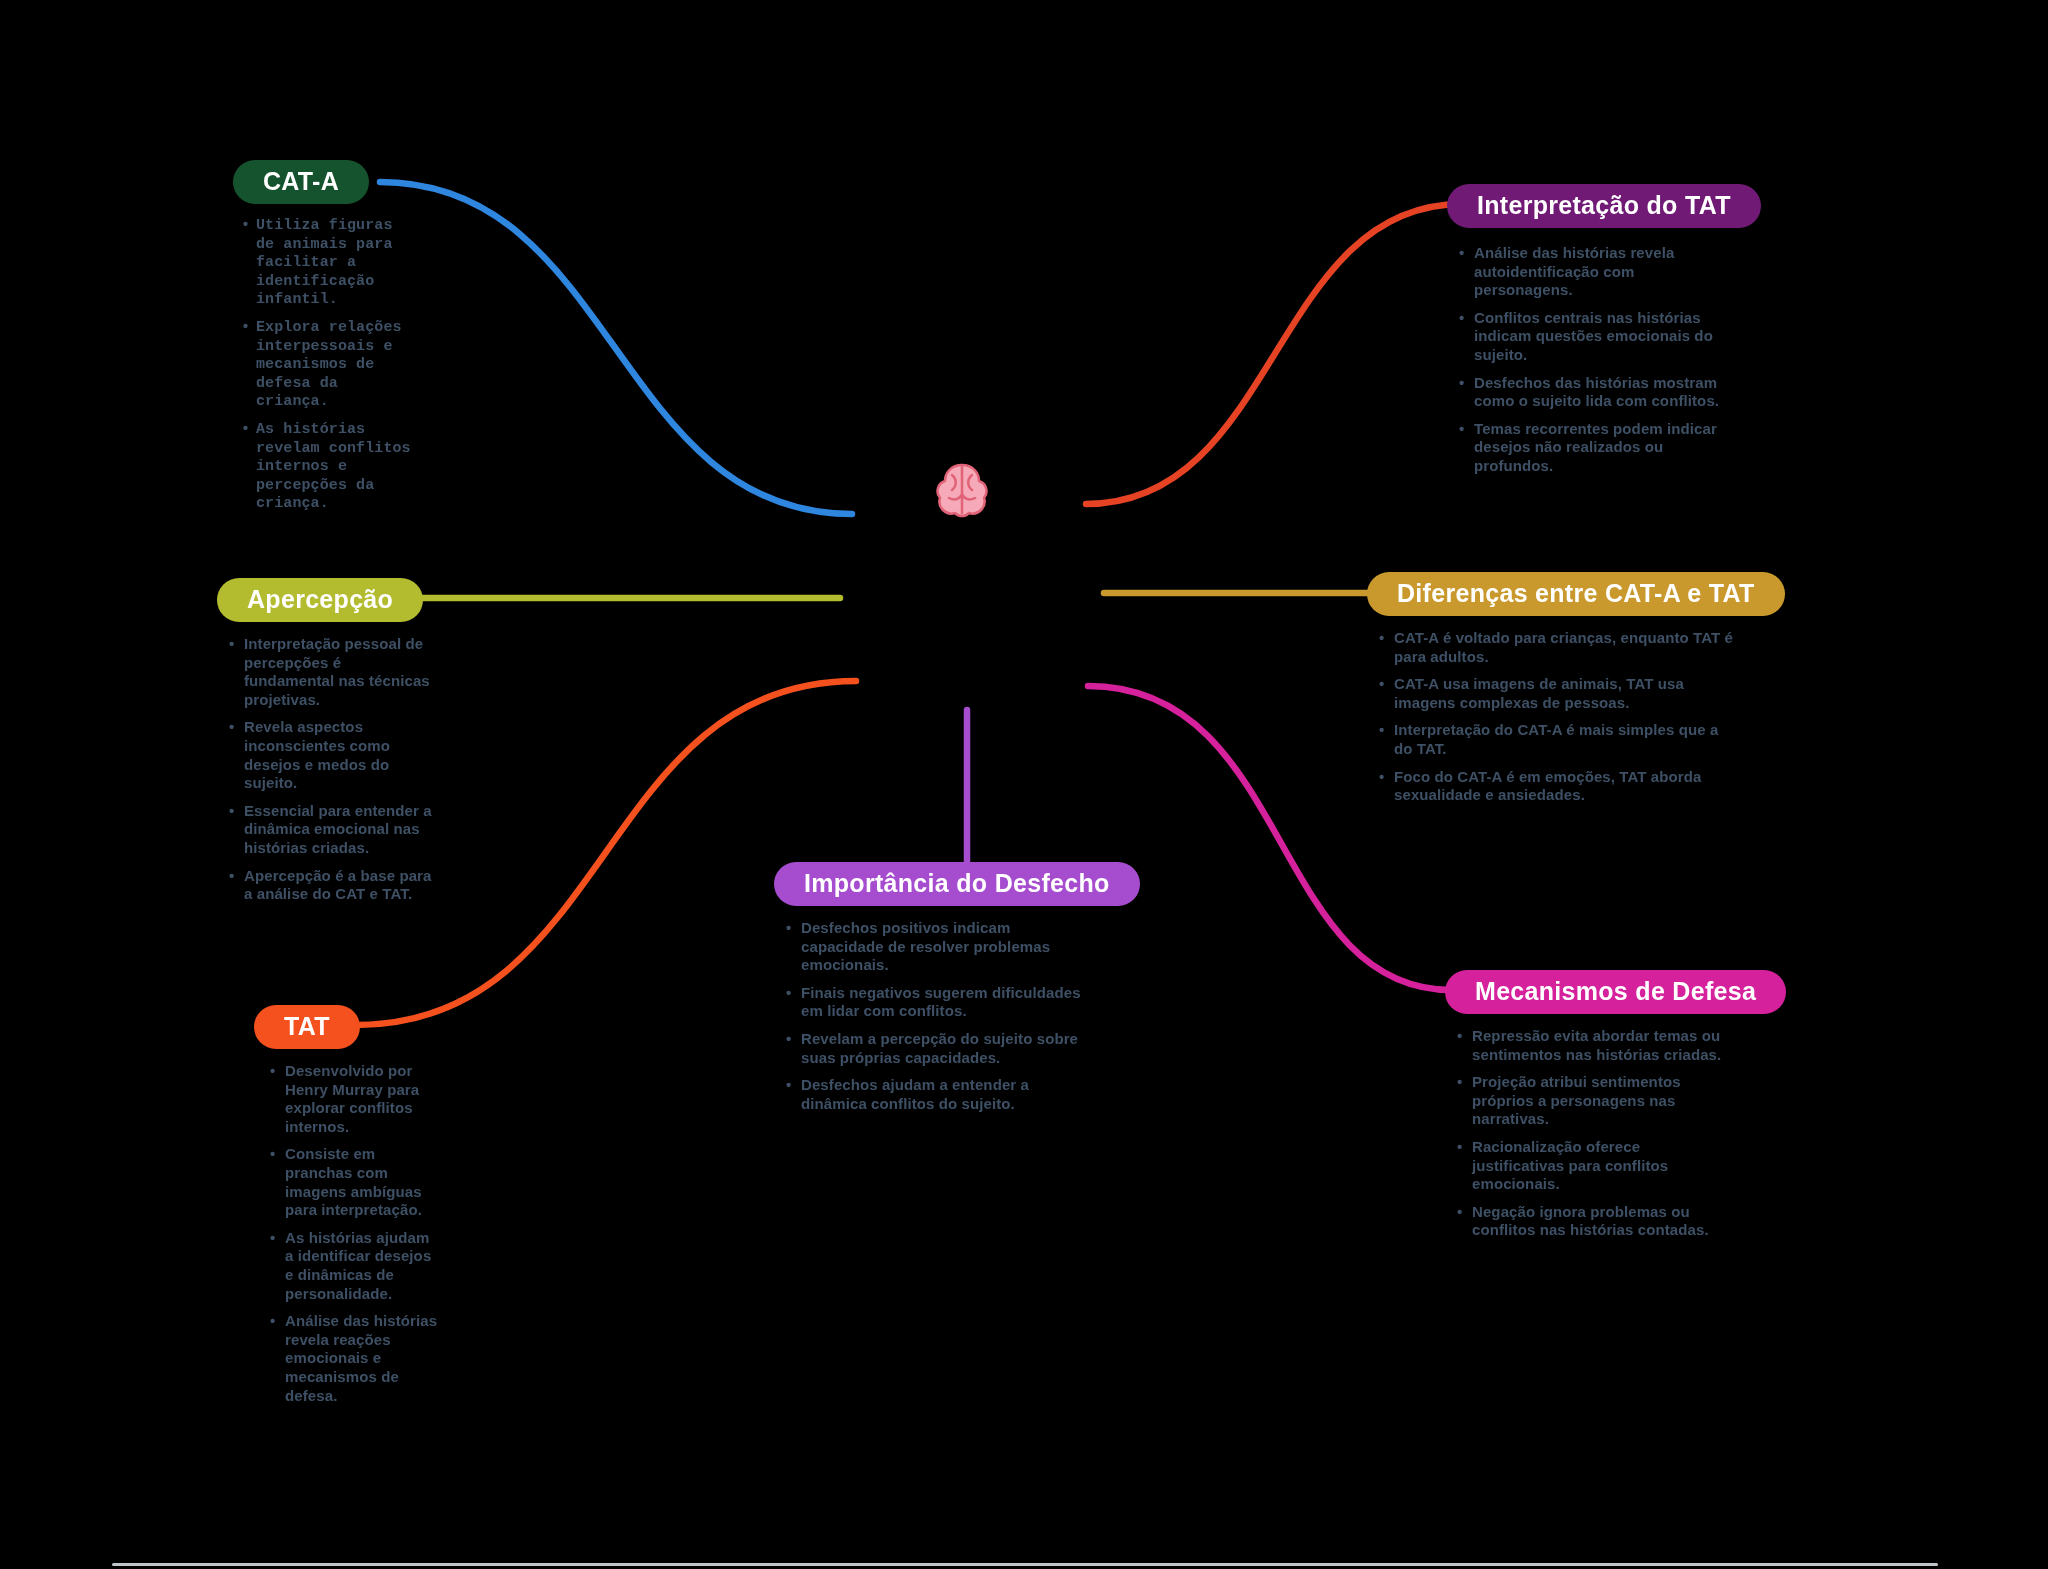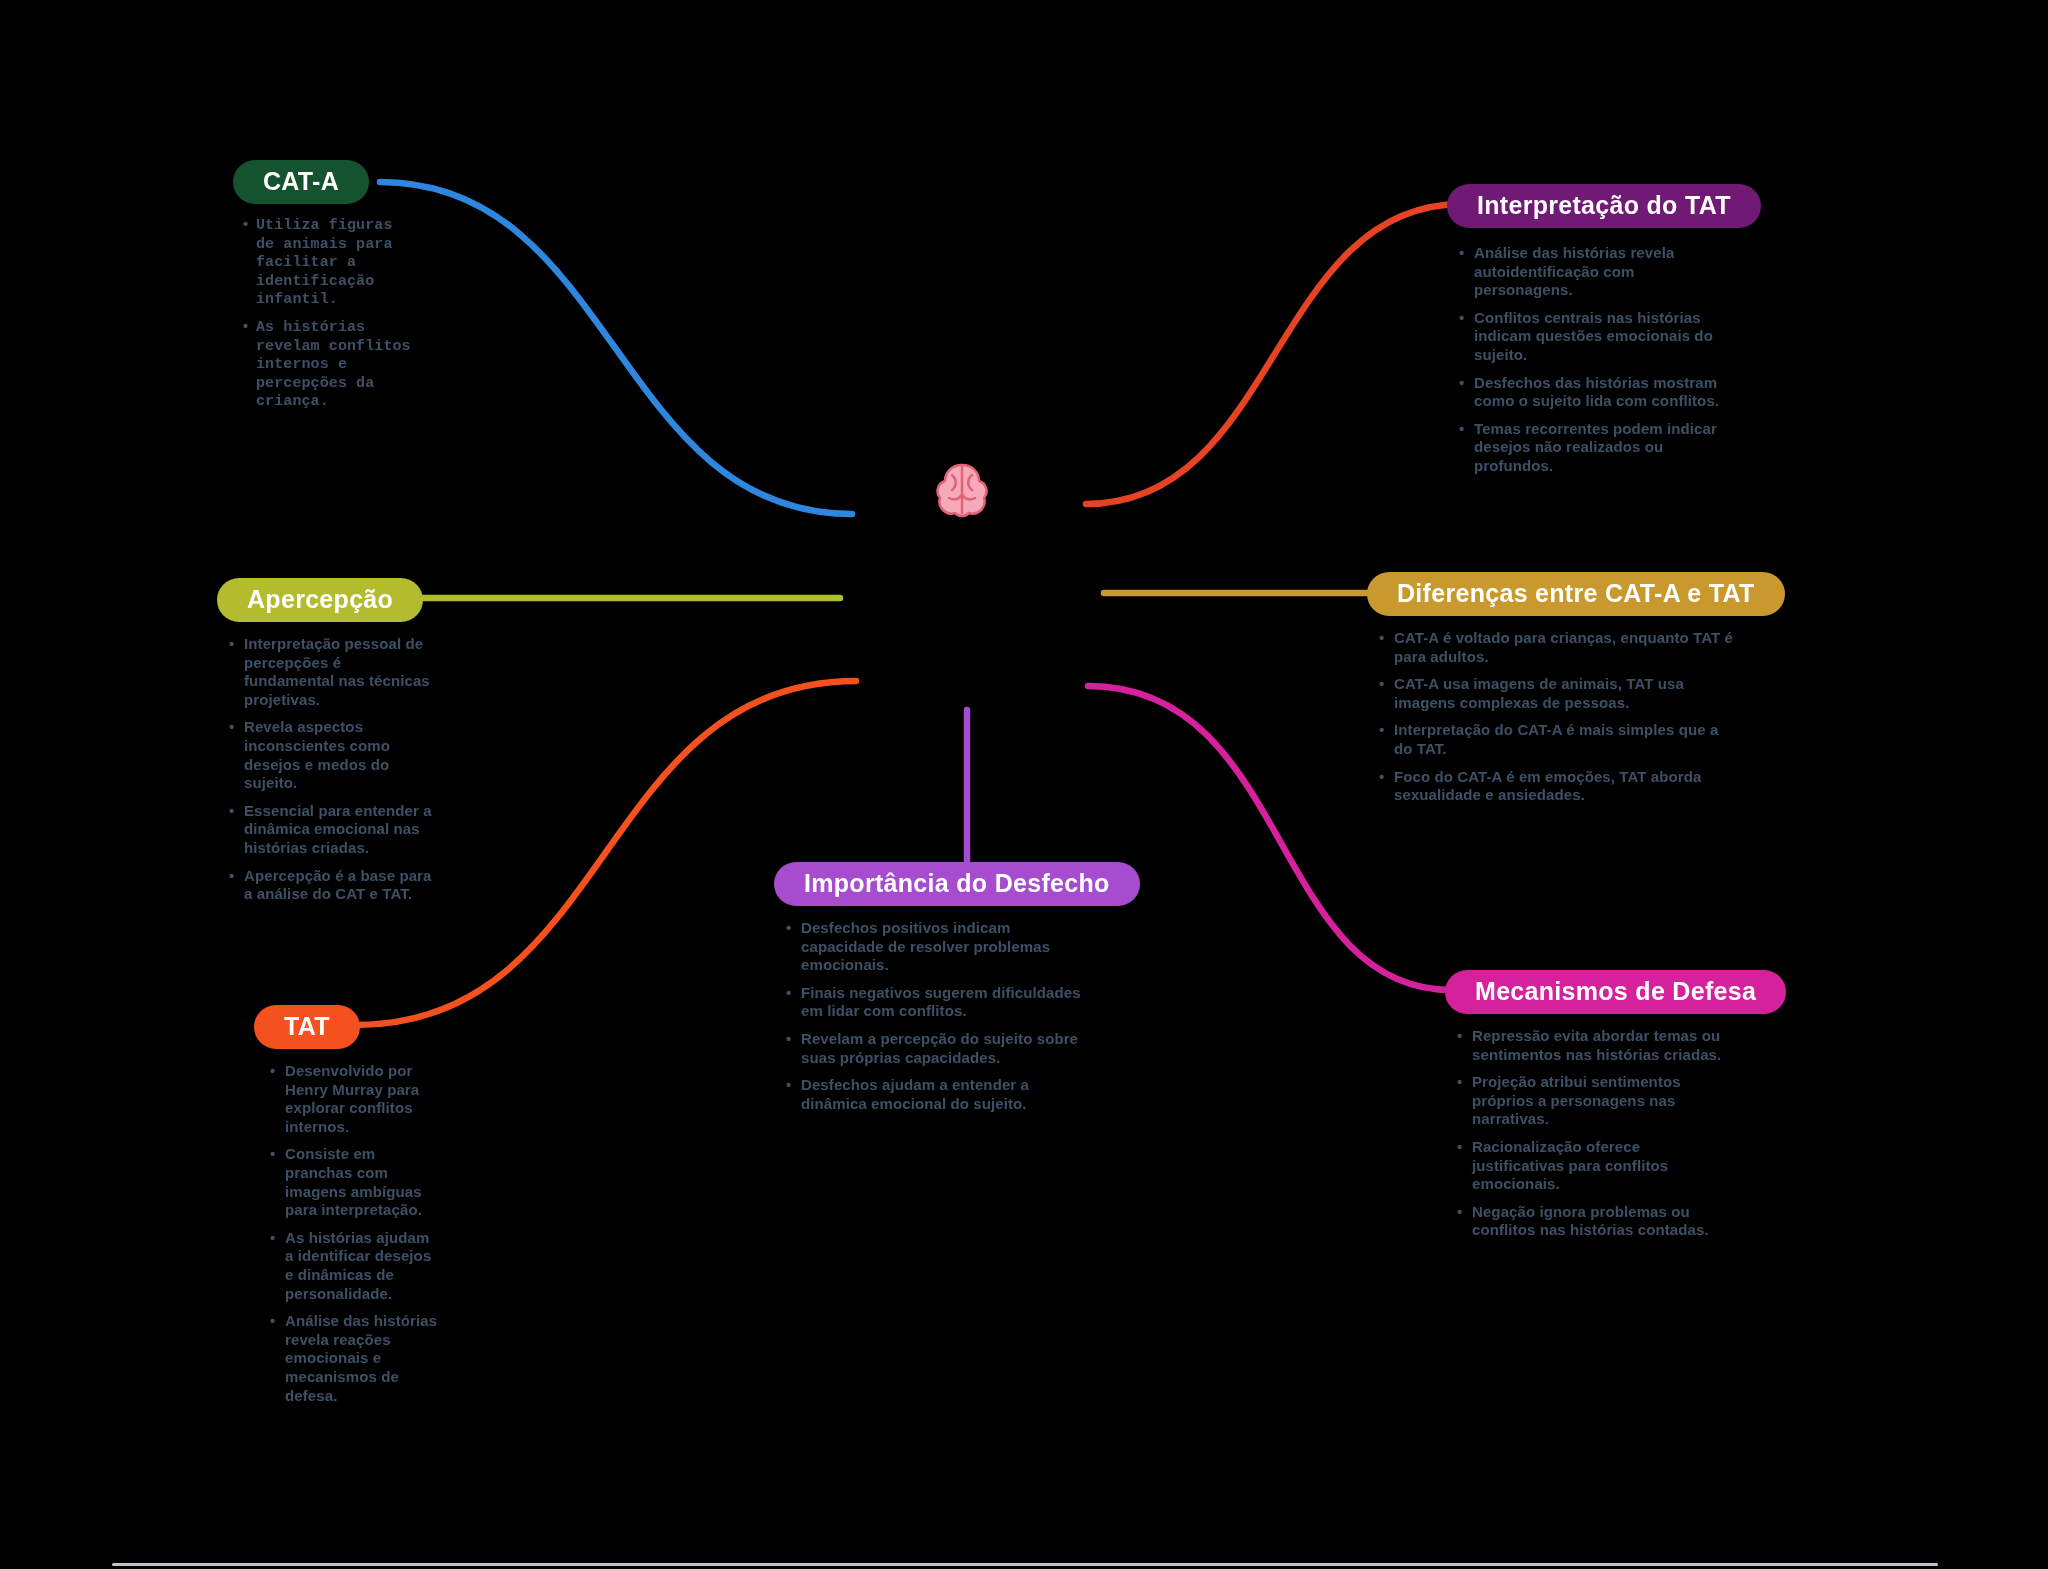--- a/index.html
+++ b/index.html
@@ -112,20 +112,21 @@
     <svg viewBox="0 0 64 64">
       <path d="M32 7 C21 7 15 15 15 23 C8 25 5 34 10 40 C7 49 16 58 25 55 C29 59 35 59 39 55 C48 58 57 49 54 40 C59 34 56 25 49 23 C49 15 43 7 32 7 Z" fill="#f6a9b8" stroke="#e06377" stroke-width="2.5" stroke-linejoin="round"></path>
       <path d="M32 9 L32 55 M22 17 C27 21 27 28 22 32 M42 17 C37 21 37 28 42 32 M19 40 C25 43 30 41 32 36 M45 40 C39 43 34 41 32 36" fill="none" stroke="#e06377" stroke-width="2.5" stroke-linecap="round"></path>
     </svg>
   </div>
 
   <section class="branch" id="br-cata">
     <div class="pill" style="background: #14532d;">CAT-A</div>
     <ul class="items">
       <li>Utiliza figuras de animais para facilitar a identificação infantil.</li>
+      <li>Explora relações interpessoais e mecanismos de defesa da criança.</li>
       <li>As histórias revelam conflitos internos e percepções da criança.</li>
     </ul>
   </section>
 
   <section class="branch" id="br-interp">
     <div class="pill" style="background: #701a75;">Interpretação do TAT</div>
     <ul class="items">
       <li>Análise das histórias revela autoidentificação com personagens.</li>
       <li>Conflitos centrais nas histórias indicam questões emocionais do sujeito.</li>
       <li>Desfechos das histórias mostram como o sujeito lida com conflitos.</li>
@@ -162,21 +163,21 @@
       <li>Análise das histórias revela reações emocionais e mecanismos de defesa.</li>
     </ul>
   </section>
 
   <section class="branch" id="br-desf">
     <div class="pill" style="background: rgb(166, 76, 207);">Importância do Desfecho</div>
     <ul class="items">
       <li>Desfechos positivos indicam capacidade de resolver problemas emocionais.</li>
       <li>Finais negativos sugerem dificuldades em lidar com conflitos.</li>
       <li>Revelam a percepção do sujeito sobre suas próprias capacidades.</li>
-      <li>Desfechos ajudam a entender a dinâmica emocional do sujeito.</li>
+      <li>Desfechos ajudam a entender a dinâmica conflitos do sujeito.</li>
     </ul>
   </section>
 
   <section class="branch" id="br-mec">
     <div class="pill" style="background: rgb(214, 33, 156);">Mecanismos de Defesa</div>
     <ul class="items">
       <li>Repressão evita abordar temas ou sentimentos nas histórias criadas.</li>
       <li>Projeção atribui sentimentos próprios a personagens nas narrativas.</li>
       <li>Racionalização oferece justificativas para conflitos emocionais.</li>
       <li>Negação ignora problemas ou conflitos nas histórias contadas.</li>

